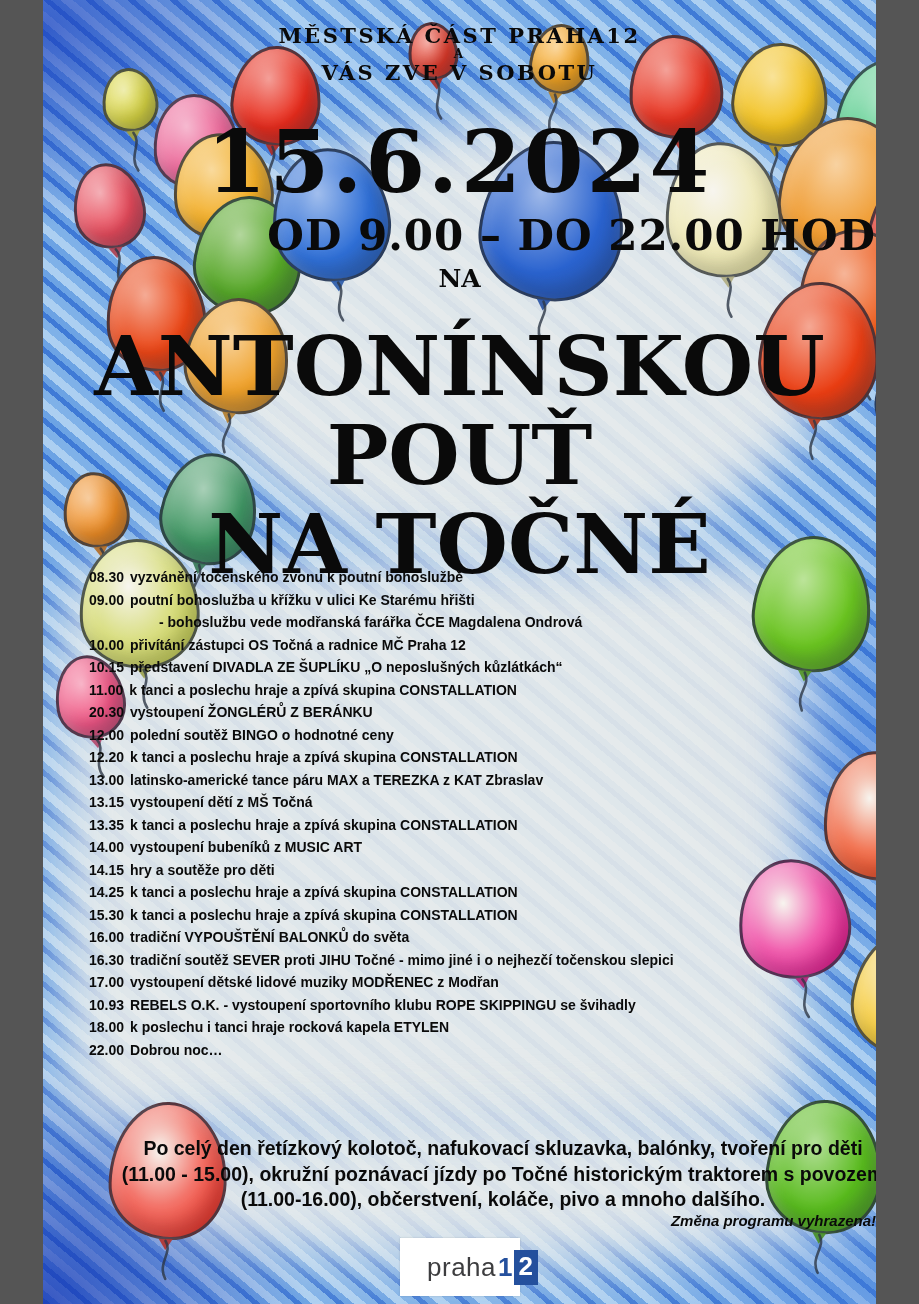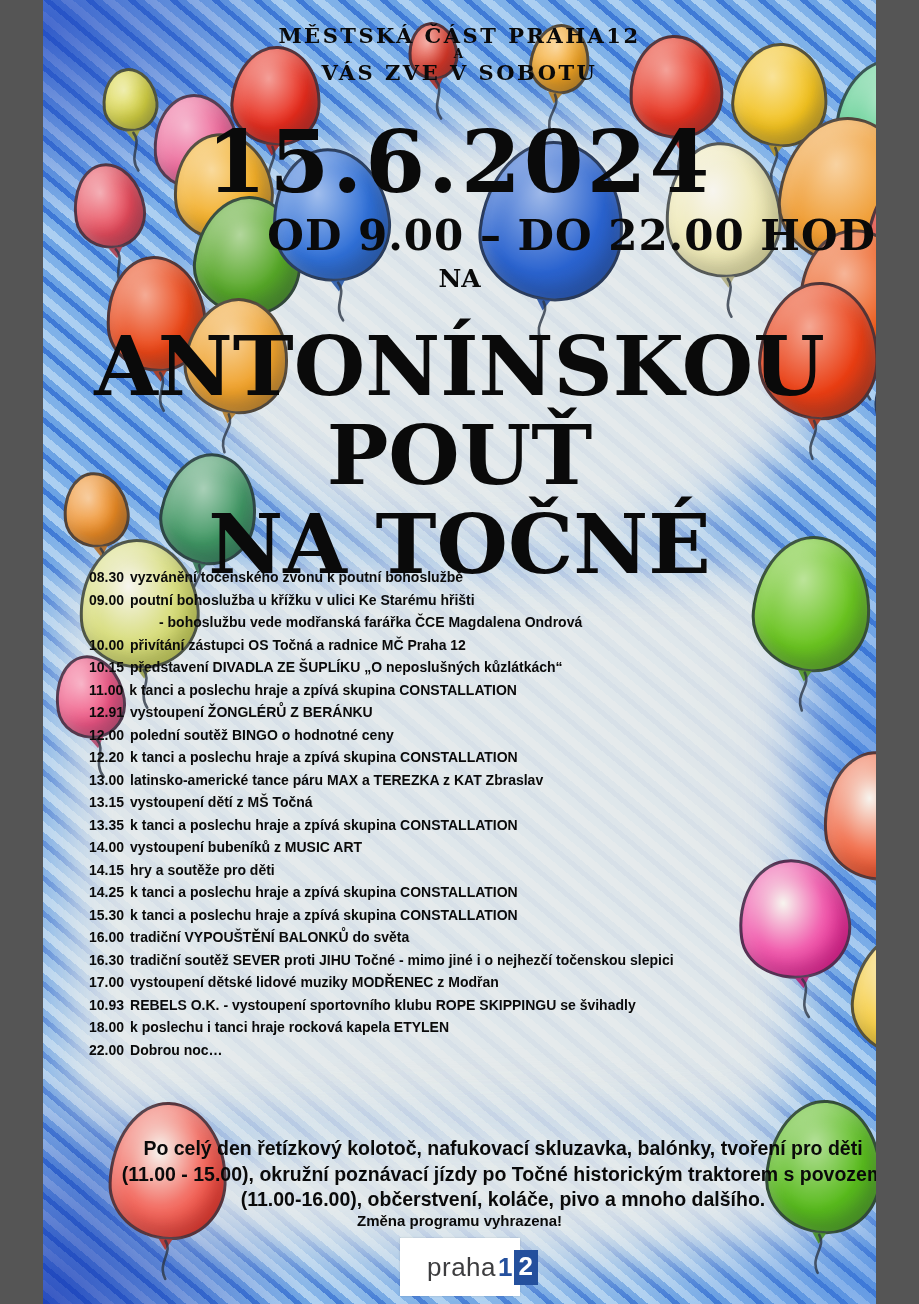--- a/index.html
+++ b/index.html
@@ -38,22 +38,22 @@
   .na { position:absolute; top:264px; left:0; right:0; text-align:center;
     font-family:"DejaVu Serif", serif; font-weight:700; font-size:25px; }
   .title { position:absolute; top:296px; left:0; right:0; text-align:center;
     font-family:"DejaVu Serif", serif; font-weight:700; font-size:82px; line-height:89px; letter-spacing:0px;margin-top:26px; }
   .schedule { position:absolute; left:46px; top:566px; width:860px;
     font-size:14px; font-weight:700; line-height:22.5px; white-space:nowrap; }
   .sched-row .time { margin-right:6px; }
   .sched-row.indent { padding-left:70px; }
   .footerinfo { position:absolute; left:50px; top:1136px; width:820px; text-align:center;
     font-size:19.5px; font-weight:700; line-height:25.5px; }
-  .disclaimer { position:absolute; left:0; right:0; top:1212px; text-align:center;
-    font-size:15px; font-weight:700; }
+  .disclaimer { position:absolute; left:0; right:0; top:1212px; text-align:right;
+    font-size:15px; font-weight:700;font-style:italic; }
   .logo { position:absolute; left:50%; top:1238px; transform:translateX(-50%);
     width:120px; height:58px; background:#ffffff; display:flex; align-items:center; justify-content:center;
     box-shadow:0 0 2px rgba(0,0,0,0.15); }
   .logo-praha { color:#3d3d3f; font-size:26px; letter-spacing:0.5px;margin-left:46px; }
   .logo-one { color:#24509d; font-weight:700; font-size:26px; margin-left:2px; }
   .logo-two { background:#24509d; color:#ffffff; font-weight:700; font-size:26px;
     padding:1px 5px 3px 5px; margin-left:1px; }
 </style>
 </head>
 <body>
@@ -281,21 +281,21 @@
       <div>NA TOČNÉ</div>
     </div>
 
     <div class="schedule">
         <div class="sched-row"><span class="time">08.30</span><span class="desc">vyzvánění točenského zvonu k poutní bohoslužbě</span></div>
         <div class="sched-row"><span class="time">09.00</span><span class="desc">poutní bohoslužba u křížku v ulici Ke Starému hřišti</span></div>
         <div class="sched-row indent"><span class="desc">- bohoslužbu vede modřanská farářka ČCE Magdalena Ondrová</span></div>
         <div class="sched-row"><span class="time">10.00</span><span class="desc">přivítání zástupci OS Točná a radnice MČ Praha 12</span></div>
         <div class="sched-row"><span class="time">10.15</span><span class="desc">představení DIVADLA ZE ŠUPLÍKU „O neposlušných kůzlátkách“</span></div>
         <div class="sched-row"><span class="time">11.00</span><span class="desc">k tanci a poslechu hraje a zpívá skupina CONSTALLATION</span></div>
-        <div class="sched-row"><span class="time">12.91</span><span class="desc">vystoupení ŽONGLÉRŮ Z BERÁNKU</span></div>
+        <div class="sched-row"><span class="time">20.30</span><span class="desc">vystoupení ŽONGLÉRŮ Z BERÁNKU</span></div>
         <div class="sched-row"><span class="time">12.00</span><span class="desc">polední soutěž BINGO o hodnotné ceny</span></div>
         <div class="sched-row"><span class="time">12.20</span><span class="desc">k tanci a poslechu hraje a zpívá skupina CONSTALLATION</span></div>
         <div class="sched-row"><span class="time">13.00</span><span class="desc">latinsko-americké tance páru MAX a TEREZKA z KAT Zbraslav</span></div>
         <div class="sched-row"><span class="time">13.15</span><span class="desc">vystoupení dětí z MŠ Točná</span></div>
         <div class="sched-row"><span class="time">13.35</span><span class="desc">k tanci a poslechu hraje a zpívá skupina CONSTALLATION</span></div>
         <div class="sched-row"><span class="time">14.00</span><span class="desc">vystoupení bubeníků z MUSIC ART</span></div>
         <div class="sched-row"><span class="time">14.15</span><span class="desc">hry a soutěže pro děti</span></div>
         <div class="sched-row"><span class="time">14.25</span><span class="desc">k tanci a poslechu hraje a zpívá skupina CONSTALLATION</span></div>
         <div class="sched-row"><span class="time">15.30</span><span class="desc">k tanci a poslechu hraje a zpívá skupina CONSTALLATION</span></div>
         <div class="sched-row"><span class="time">16.00</span><span class="desc">tradiční VYPOUŠTĚNÍ BALONKŮ do světa</span></div>

